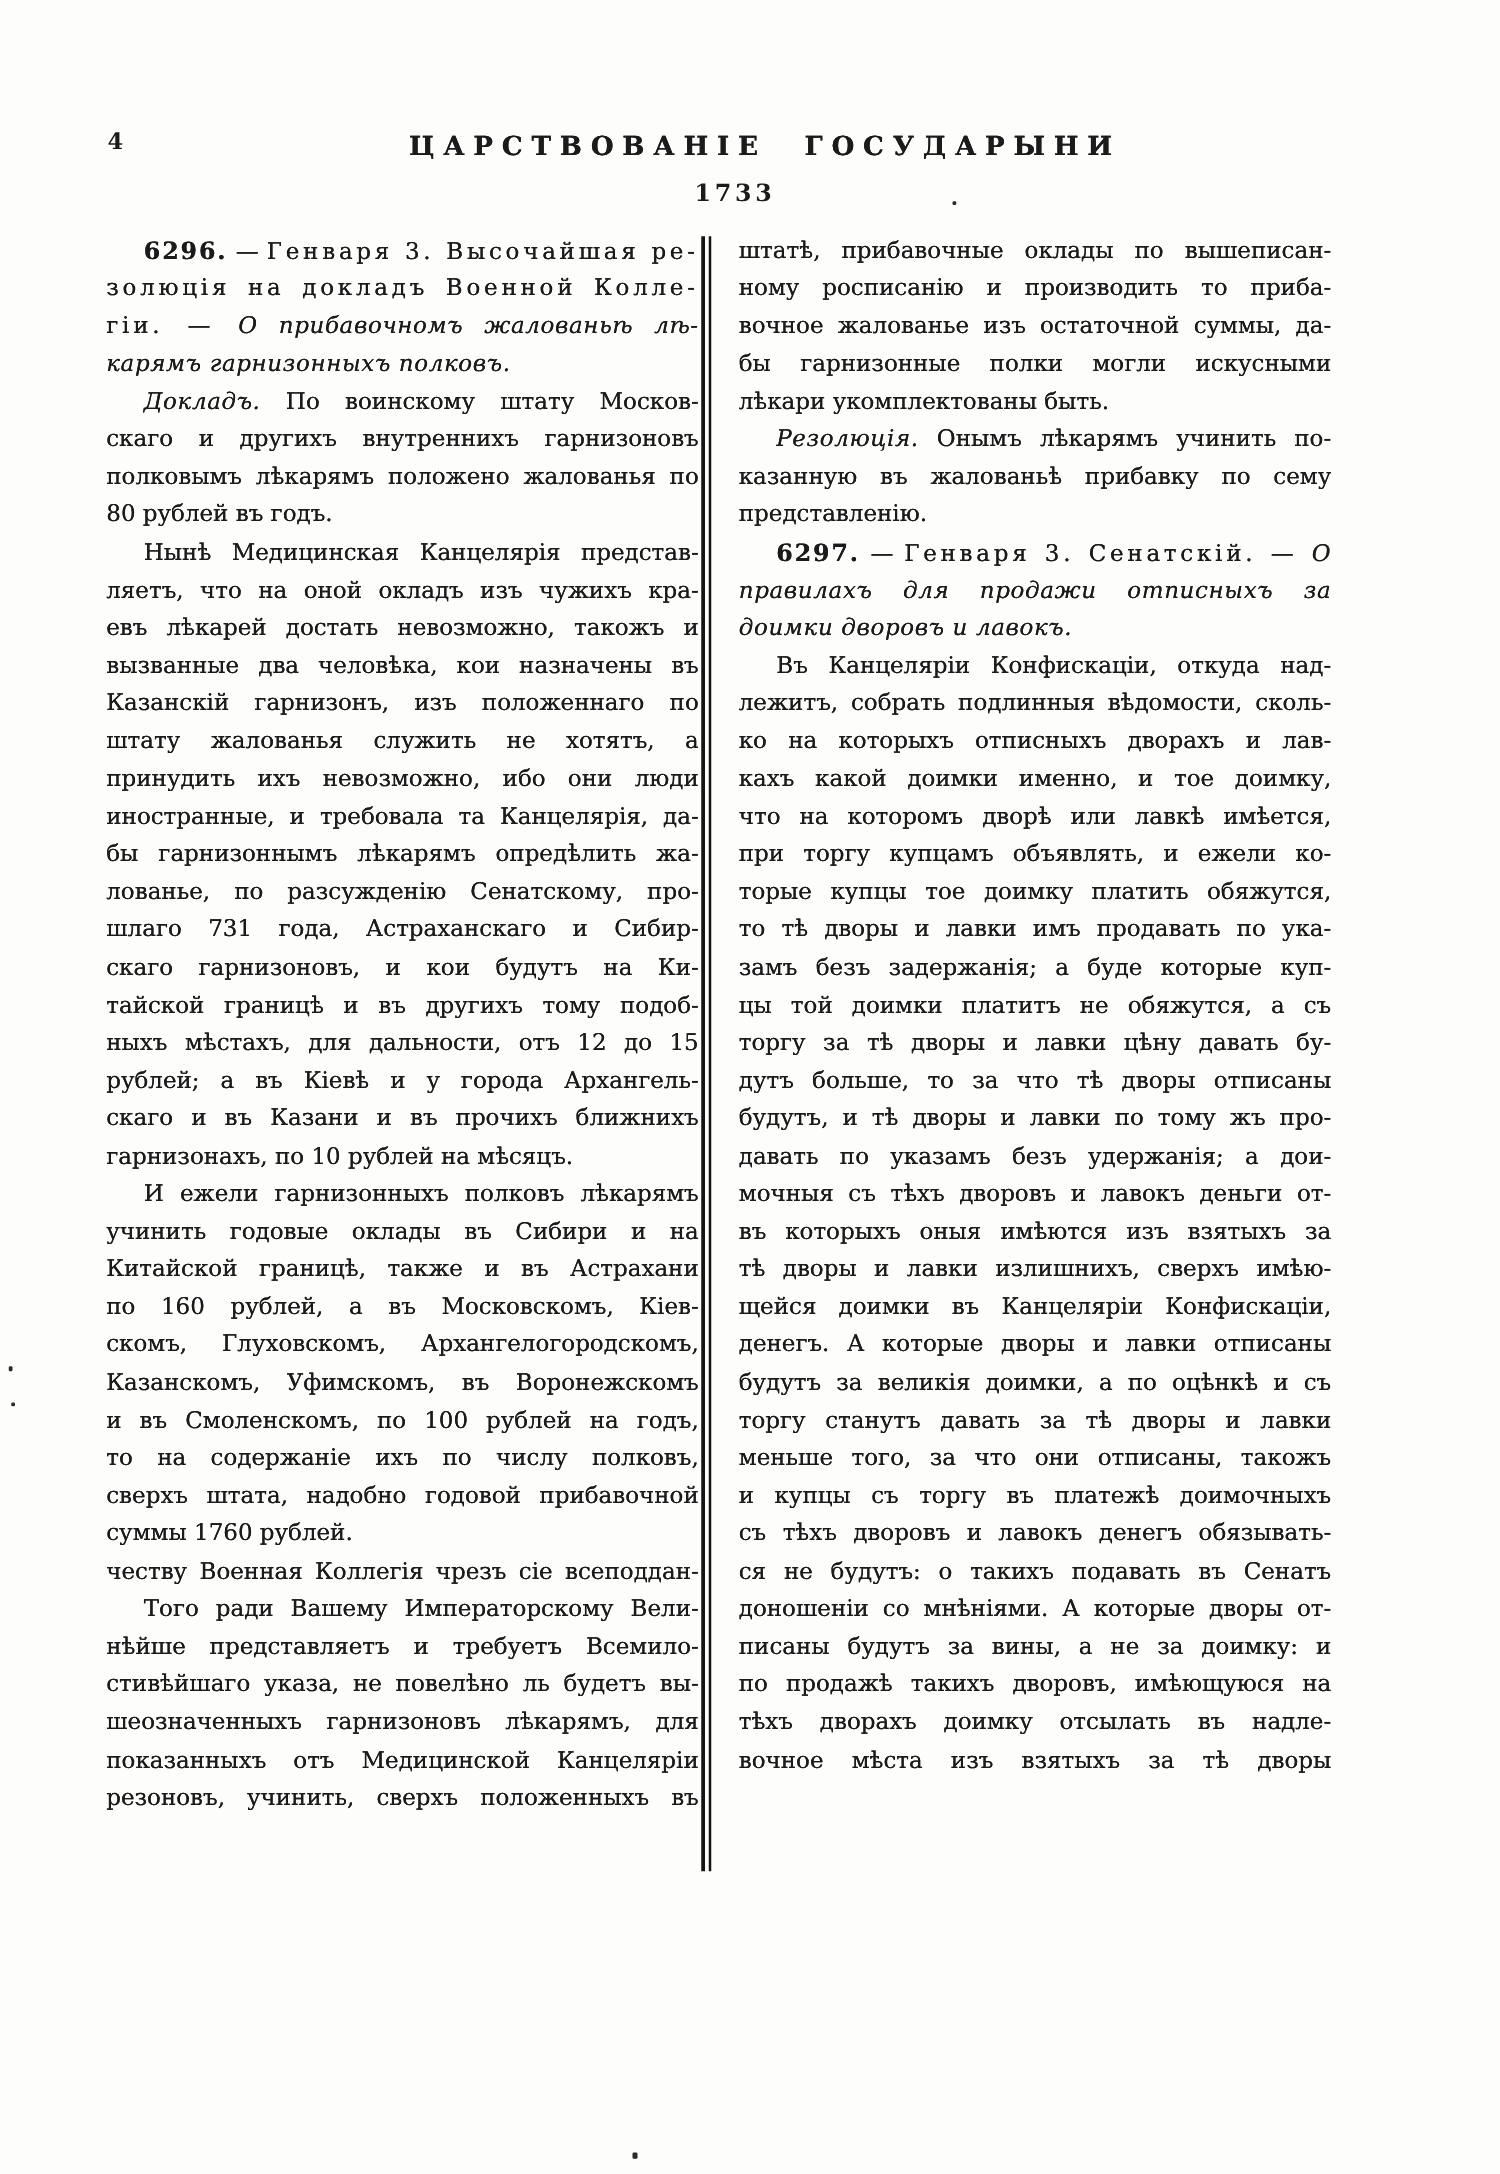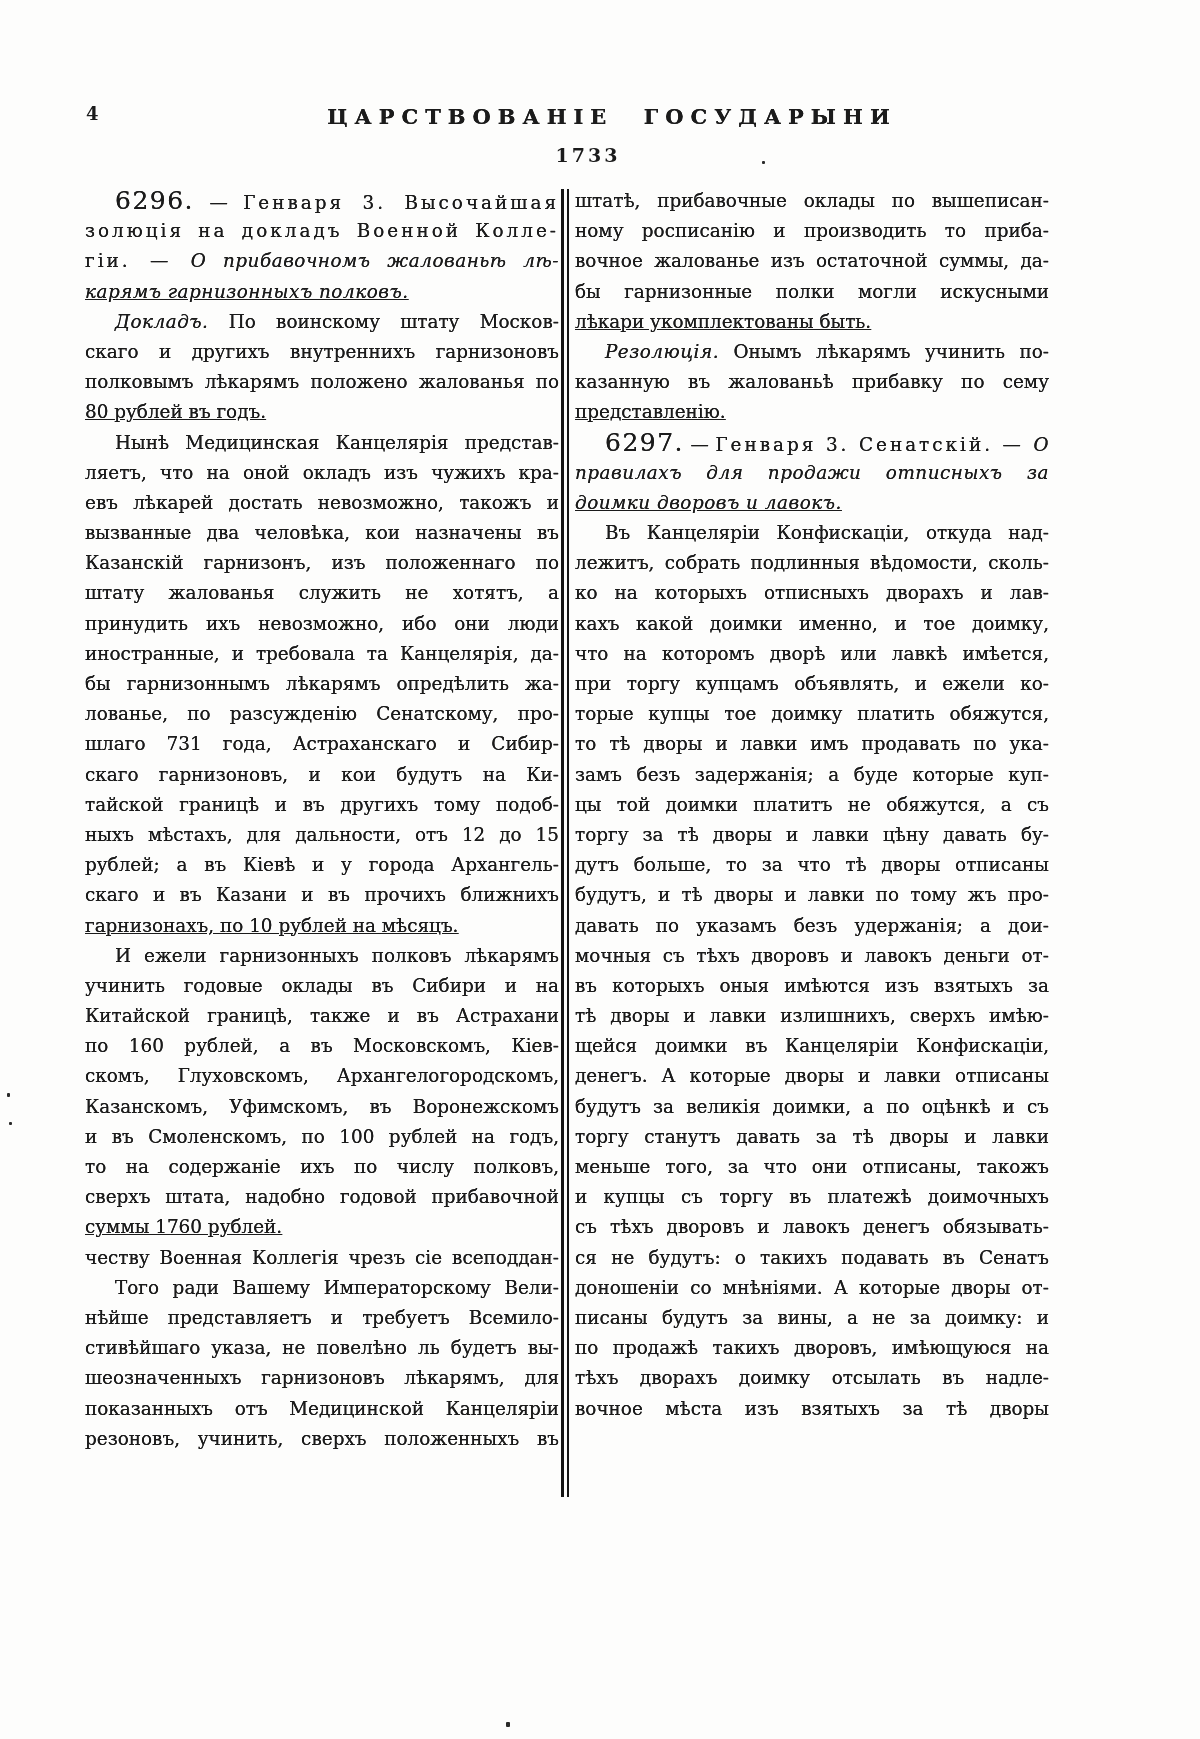--- a/index.html
+++ b/index.html
@@ -39,34 +39,34 @@
   .col {
     position: absolute;
     top: 186px;
     width: 474px;
     font-size: 18.4px;
     line-height: 30.2px;
     color: #1b1b1b;
     text-shadow: 0 0 0.4px currentColor;
   }
   .col-left  { left: 85px;  }
-  .col-right { left: 575px; }
+  .col-right { left: 591px; }
   .line {
     height: 30.2px;
     overflow: hidden;
     text-align: justify;
     text-align-last: justify;
     white-space: normal;
   }
-  .line.nj  { text-align: left; text-align-last: left; text-decoration: underline; }
+  .line.nj  { text-align: left; text-align-last: left; }
   .line.ind { text-indent: 30px; }
   .seg-n   { }
   .seg-i   { font-style: italic; letter-spacing: 0.5px; }
   .seg-sp  { letter-spacing: 3px; }
-  .seg-num { font-weight: normal; font-size: 25px; letter-spacing: 1.5px; }
+  .seg-num { font-weight: bold; font-size: 19px; letter-spacing: 1.5px; }
   .divider {
     position: absolute;
     left: 561px; top: 189px;
     height: 1308px;
     width: 3px;
     border-left: 3px solid #151515;
     border-right: 2px solid #151515;
   }
   .speck {
     position: absolute;

